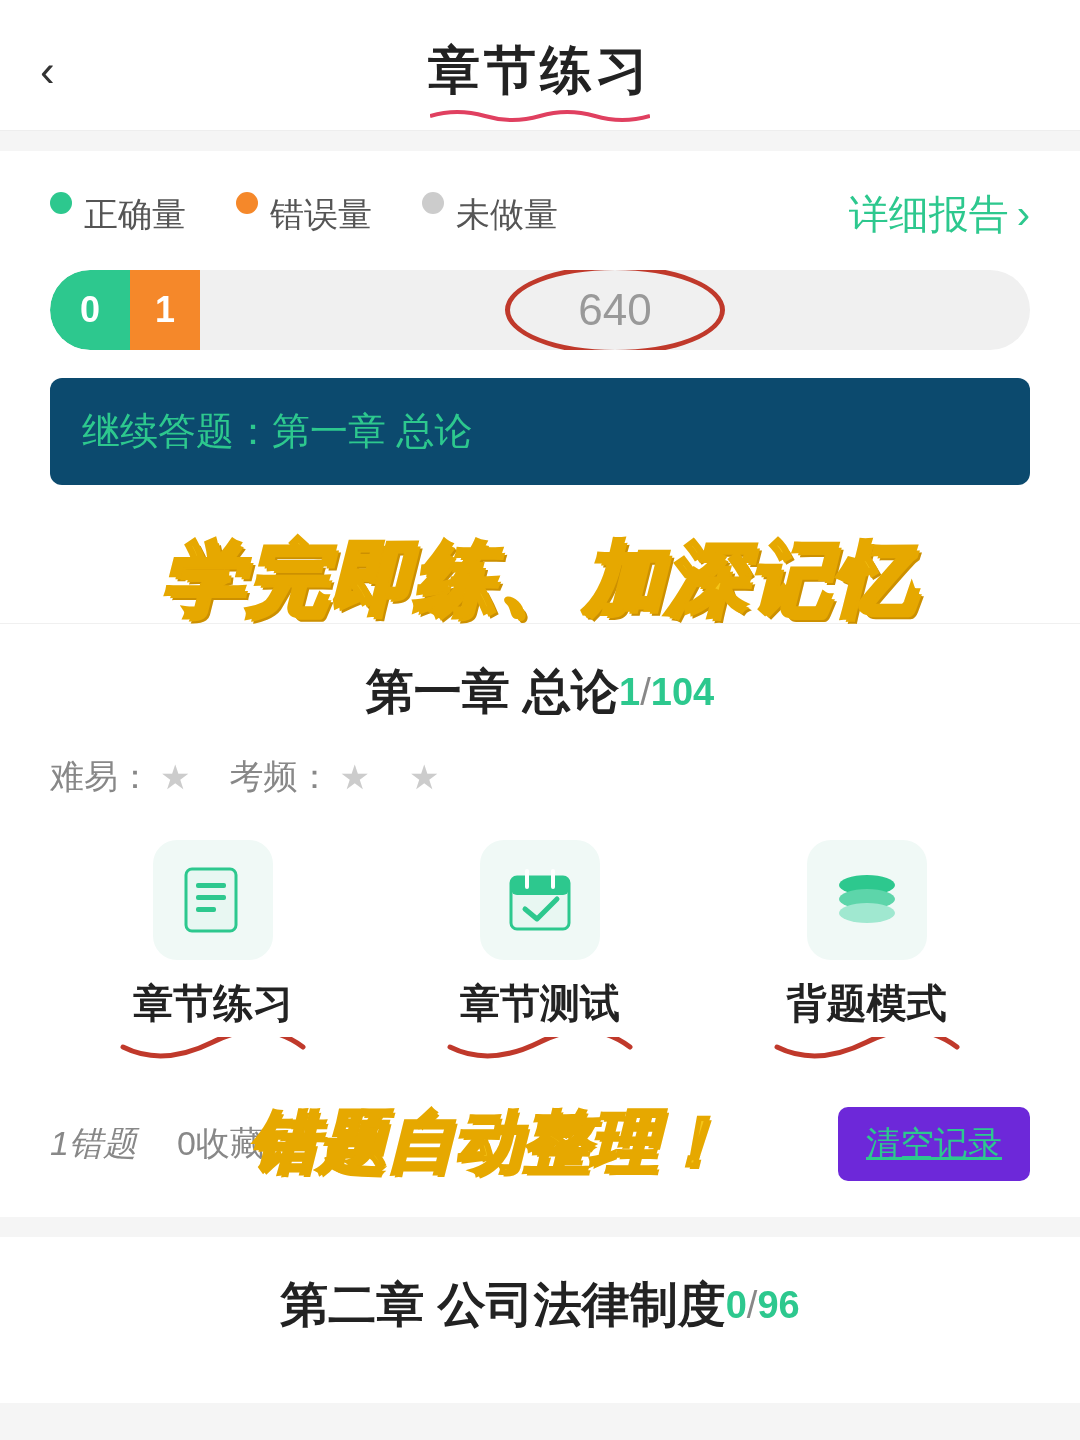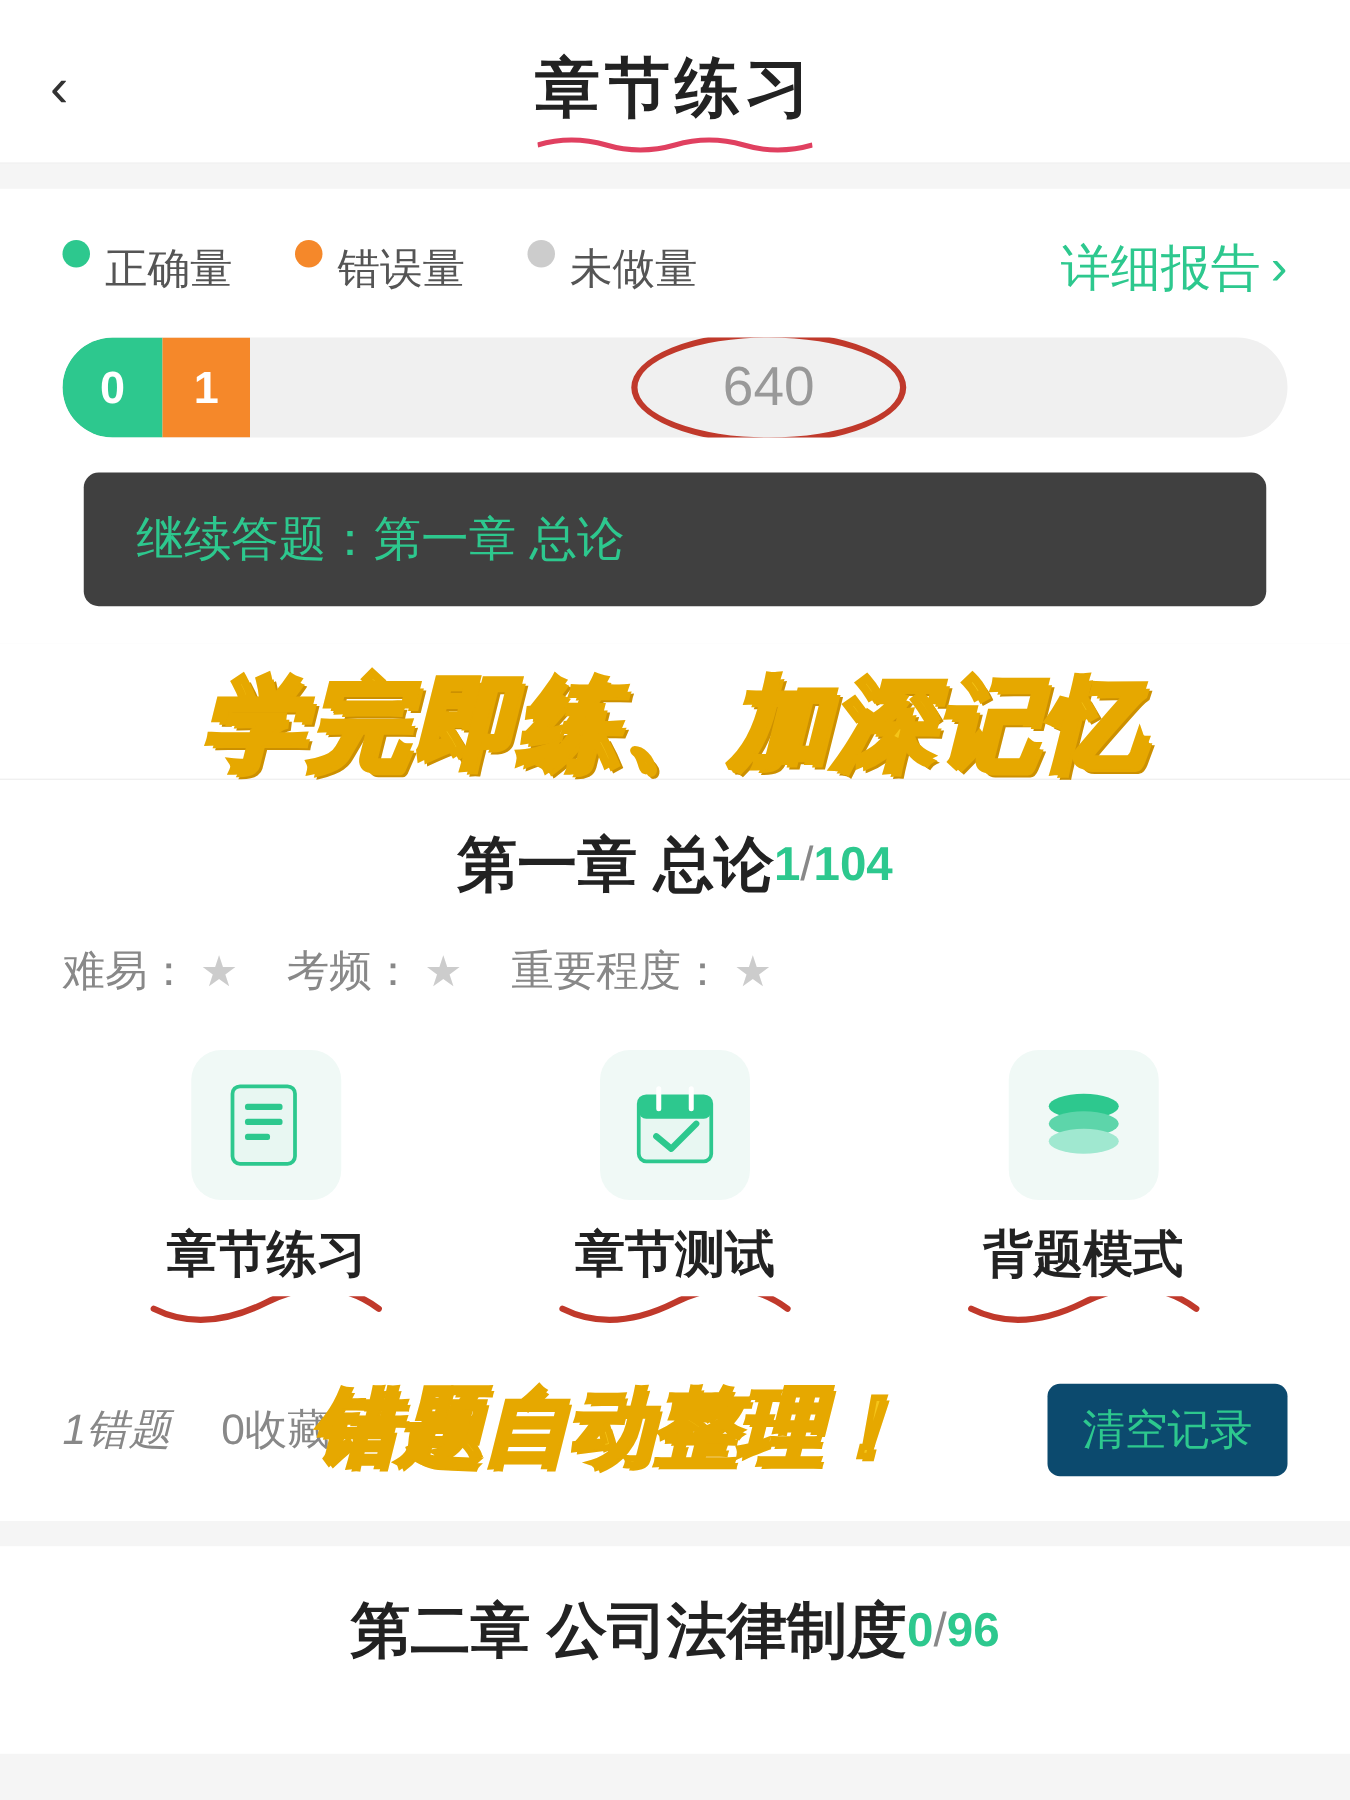--- a/index.html
+++ b/index.html
@@ -123,23 +123,23 @@
       height: 90px;
       border: 5px solid #c0392b;
       border-radius: 50%;
       top: 50%;
       left: 50%;
       transform: translate(-50%, -50%);
     }
 
     
     .continue-banner {
-      background: #404040;
-      margin: 28px 17px 0;
-      padding: 28px 42px;
+      background: #0c4a6e;
+      margin: 28px 0 0;
+      padding: 28px 32px;
       border-radius: 12px;
     }
     .continue-text {
       font-size: 38px;
       color: #2dc88e;
     }
 
     
     .promo-banner {
       background: #fff;
@@ -254,27 +254,28 @@
       font-size: 34px;
       color: #888;
       font-style: italic;
     }
     .bookmark-count {
       font-size: 34px;
       color: #888;
     }
     .clear-btn {
       margin-left: auto;
-      background: #0c4a6e;
+      background: #6d28d9;
       color: #2dc88e;
       border: none;
       border-radius: 10px;
       padding: 14px 28px;
       font-size: 34px;
       cursor: pointer;
+      text-decoration: underline;
     }
     .error-promo {
       position: absolute;
       left: 200px;
       top: -10px;
       font-size: 68px;
       font-weight: 900;
       color: #f5c518;
       -webkit-text-stroke: 3px #e6a800;
       text-shadow: 3px 3px 0 #e6a800;
@@ -368,21 +369,20 @@
   <div class="difficulty-row">
     <div class="diff-item">
       <span>难易：</span>
       <span class="star">★</span>
     </div>
     <div class="diff-item">
       <span>考频：</span>
       <span class="star">★</span>
     </div>
     <div class="diff-item">
-      <span>重要程度：</span>
       <span class="star">★</span>
     </div>
   </div>
 
   <div class="modes-row">
 
     <div class="mode-item">
       <div class="mode-icon">
         <svg viewBox="0 0 70 70">
           <rect x="8" y="4" width="50" height="62" rx="6" fill="#e8f7f2" stroke="#2dc88e" stroke-width="3"></rect>

